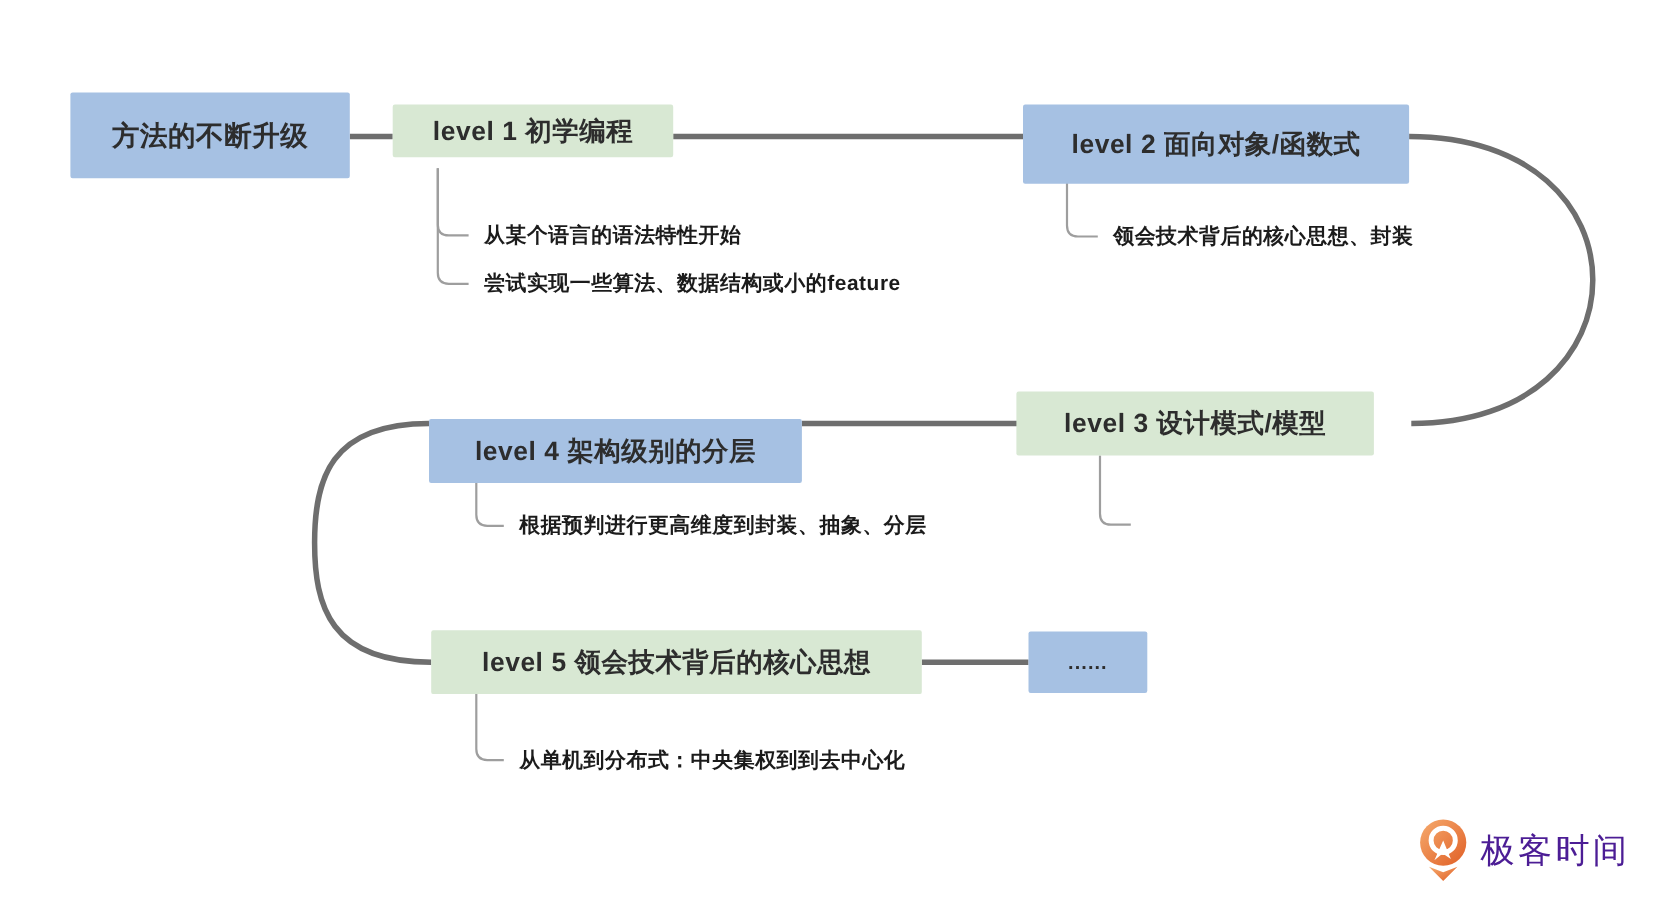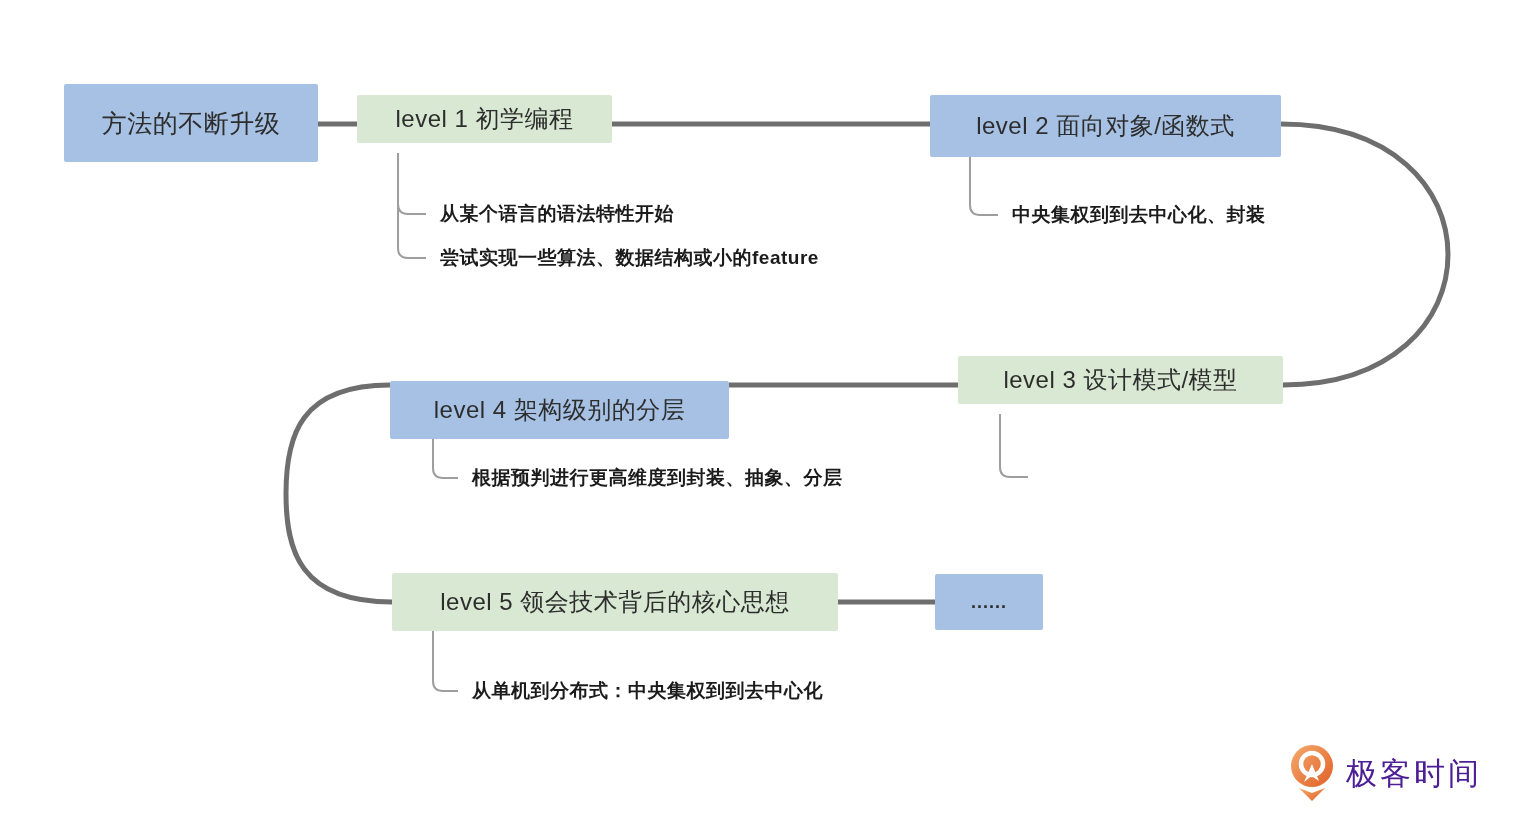--- a/index.html
+++ b/index.html
@@ -17,31 +17,31 @@
     left: 0; top: 0;
     width: 1522px; height: 818px;
   }
   .node {
     position: absolute;
     display: flex;
     align-items: center;
     justify-content: center;
     border-radius: 2px;
     font-size: 24px;
-    font-weight: 400;
+    font-weight: 700;
     color: #2d2d2d;
     letter-spacing: 0.5px;
     white-space: nowrap;
   }
   .node.blue  { background: #a6c1e3; }
   .node.green { background: #d8e8d3; }
   .node-root   { left:  64px; top:  84px; width: 254px; height: 78px; font-size: 25px; }
   .node-l1     { left: 357px; top:  95px; width: 255px; height: 48px; }
-  .node-l2     { left: 930px; top:  95px; width: 351px; height: 62px; }
-  .node-l3     { left: 958px; top: 356px; width: 325px; height: 48px; }
+  .node-l2     { left: 930px; top:  95px; width: 351px; height: 72px; }
+  .node-l3     { left: 924px; top: 356px; width: 325px; height: 58px; }
   .node-l4     { left: 390px; top: 356px; width: 339px; height: 58px; margin-top: 25px; }
   .node-l5     { left: 392px; top: 573px; width: 446px; height: 58px; }
   .node-dots   { left: 935px; top: 574px; width: 108px; height: 56px; font-size: 18px; font-weight: 700; letter-spacing: 1px; }
   .note {
     position: absolute;
     transform: translateY(-50%);
     white-space: nowrap;
     font-size: 19px;
     font-weight: 600;
     color: #1b1b1b;
@@ -103,21 +103,21 @@
   <div class="node green node-l3">level 3 设计模式/模型</div>
 
   <div class="node blue node-l4">level 4 架构级别的分层</div>
 
   <div class="node green node-l5">level 5 领会技术背后的核心思想</div>
 
   <div class="node blue node-dots">......</div>
 
   <div class="note note-l1a">从某个语言的语法特性开始</div>
   <div class="note note-l1b">尝试实现一些算法、数据结构或小的feature</div>
-  <div class="note note-l2">中央集权到到去中心化、封装</div>
+  <div class="note note-l2">领会技术背后的核心思想、封装</div>
   <div class="note note-l4">根据预判进行更高维度到封装、抽象、分层</div>
   <div class="note note-l5">从单机到分布式：中央集权到到去中心化</div>
 
   <div class="watermark">
     <svg width="50" height="60" viewBox="0 0 48 60">
       <defs>
         <linearGradient id="lg" x1="0" y1="0" x2="1" y2="1">
           <stop offset="0" stop-color="#f6ab6e"></stop>
           <stop offset="1" stop-color="#e05f26"></stop>
         </linearGradient>

